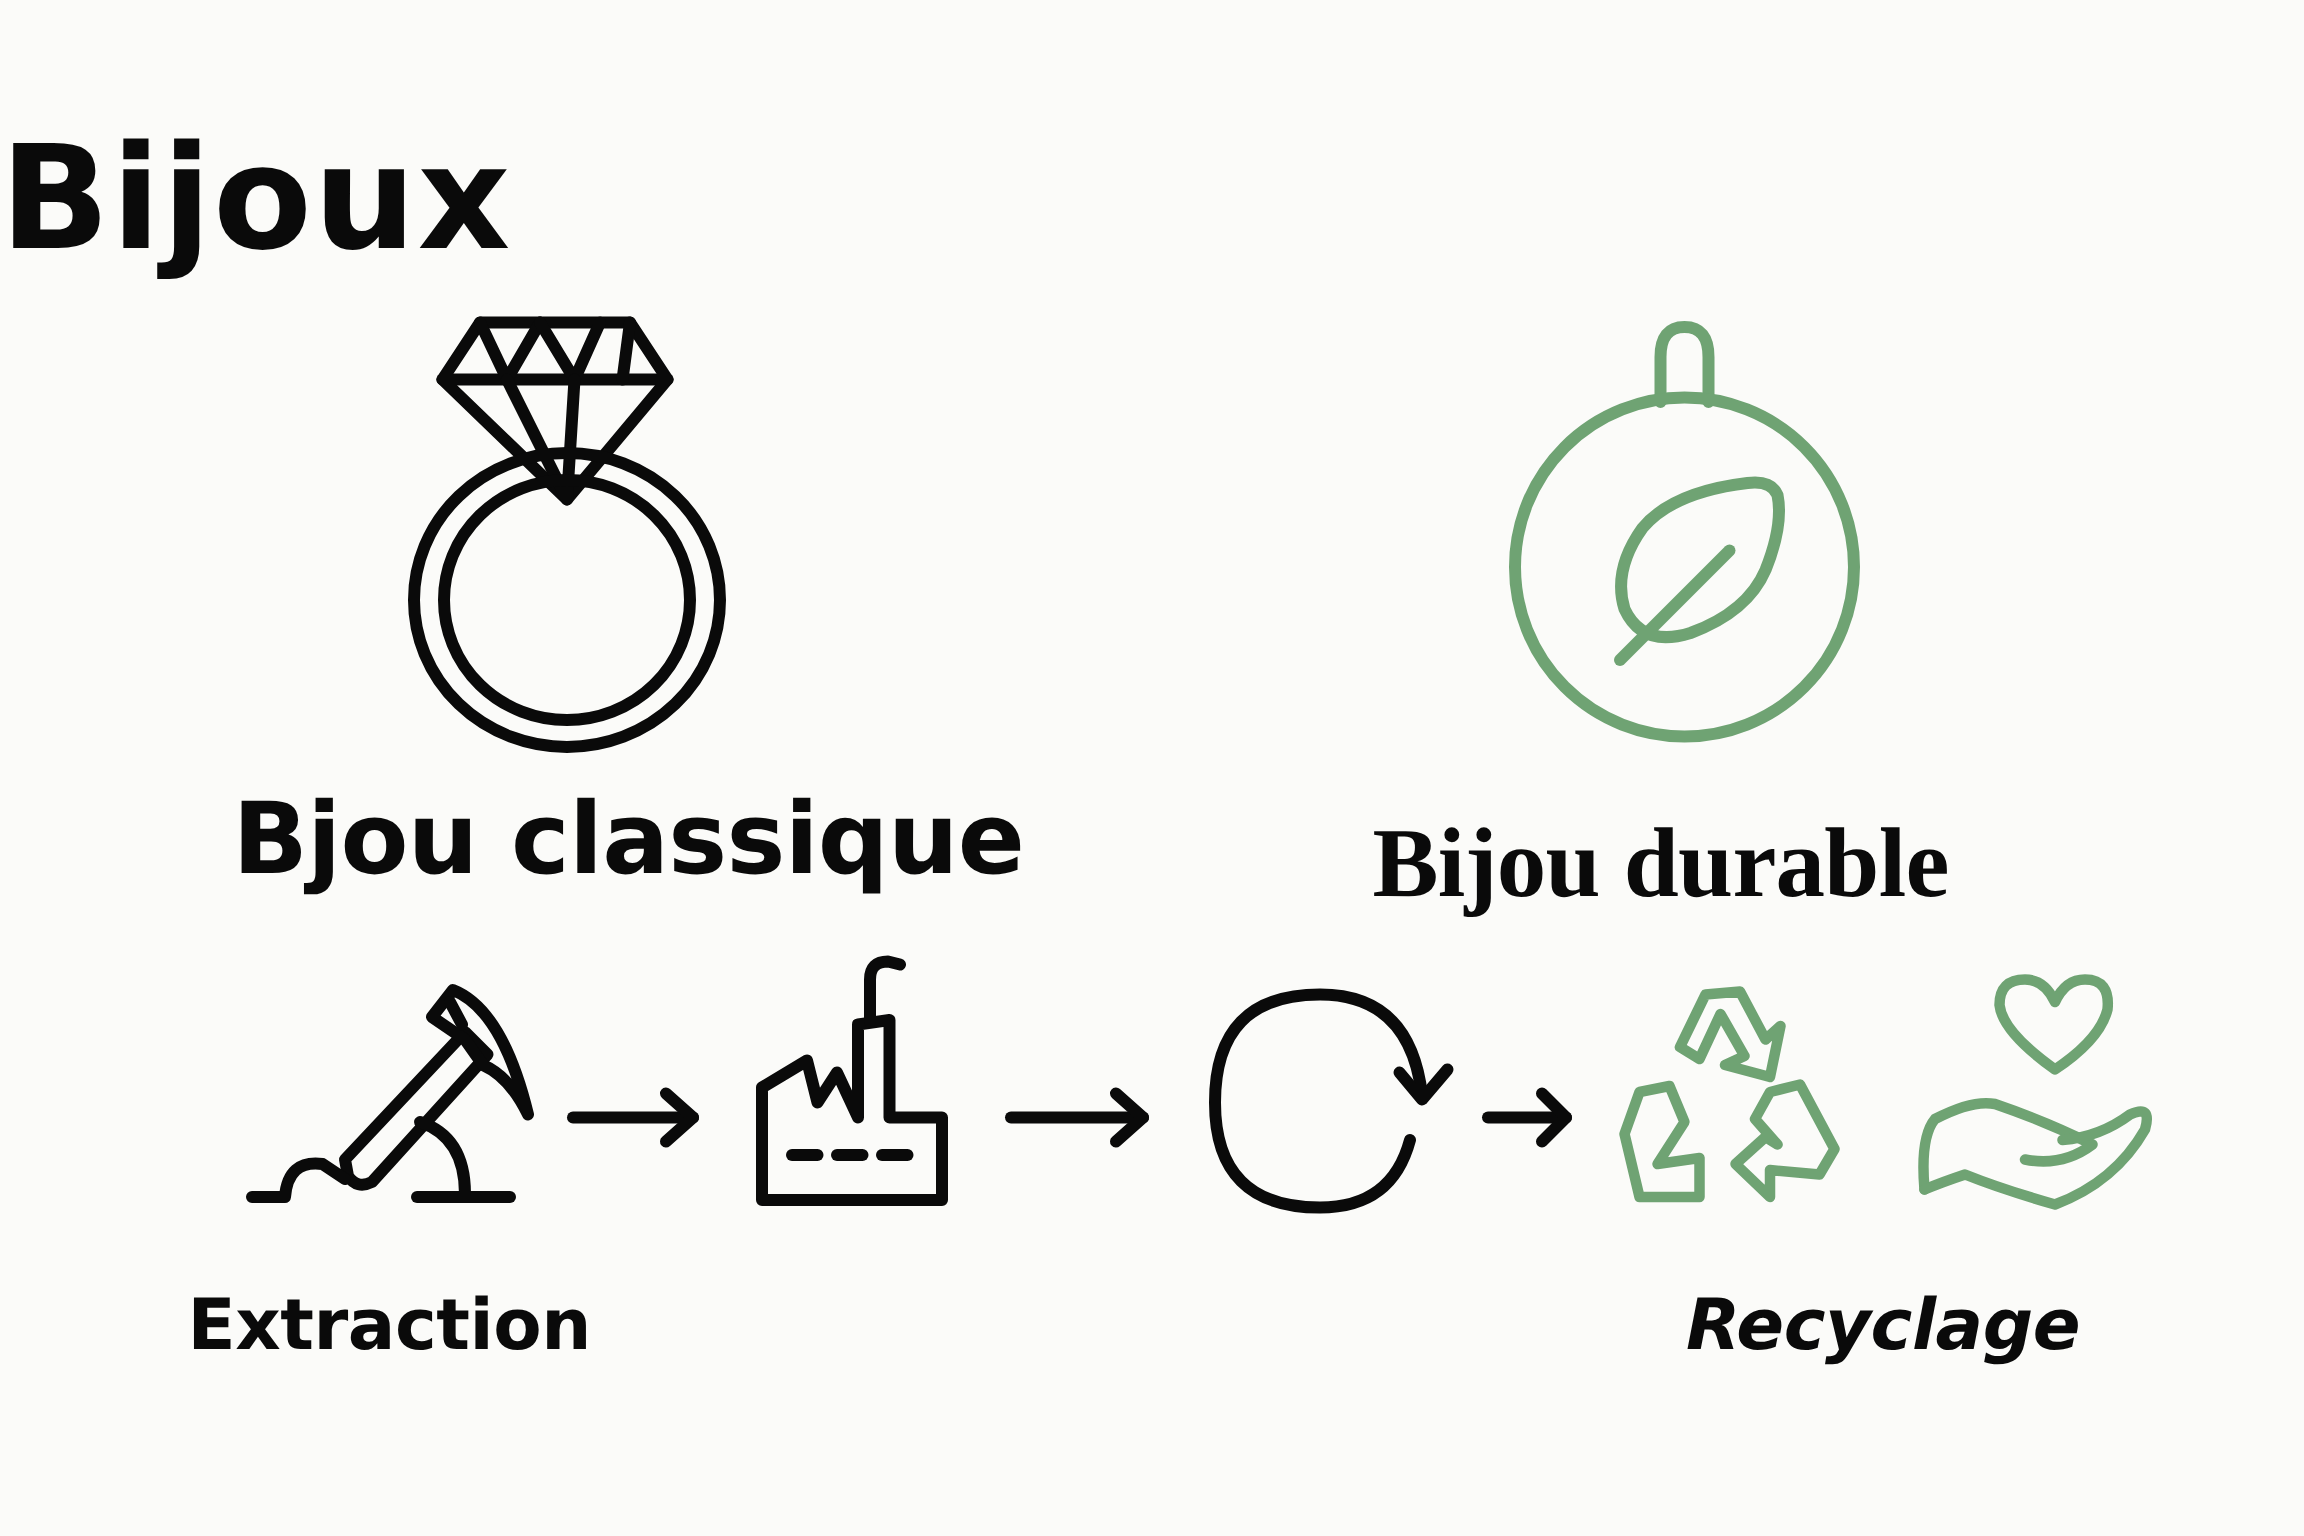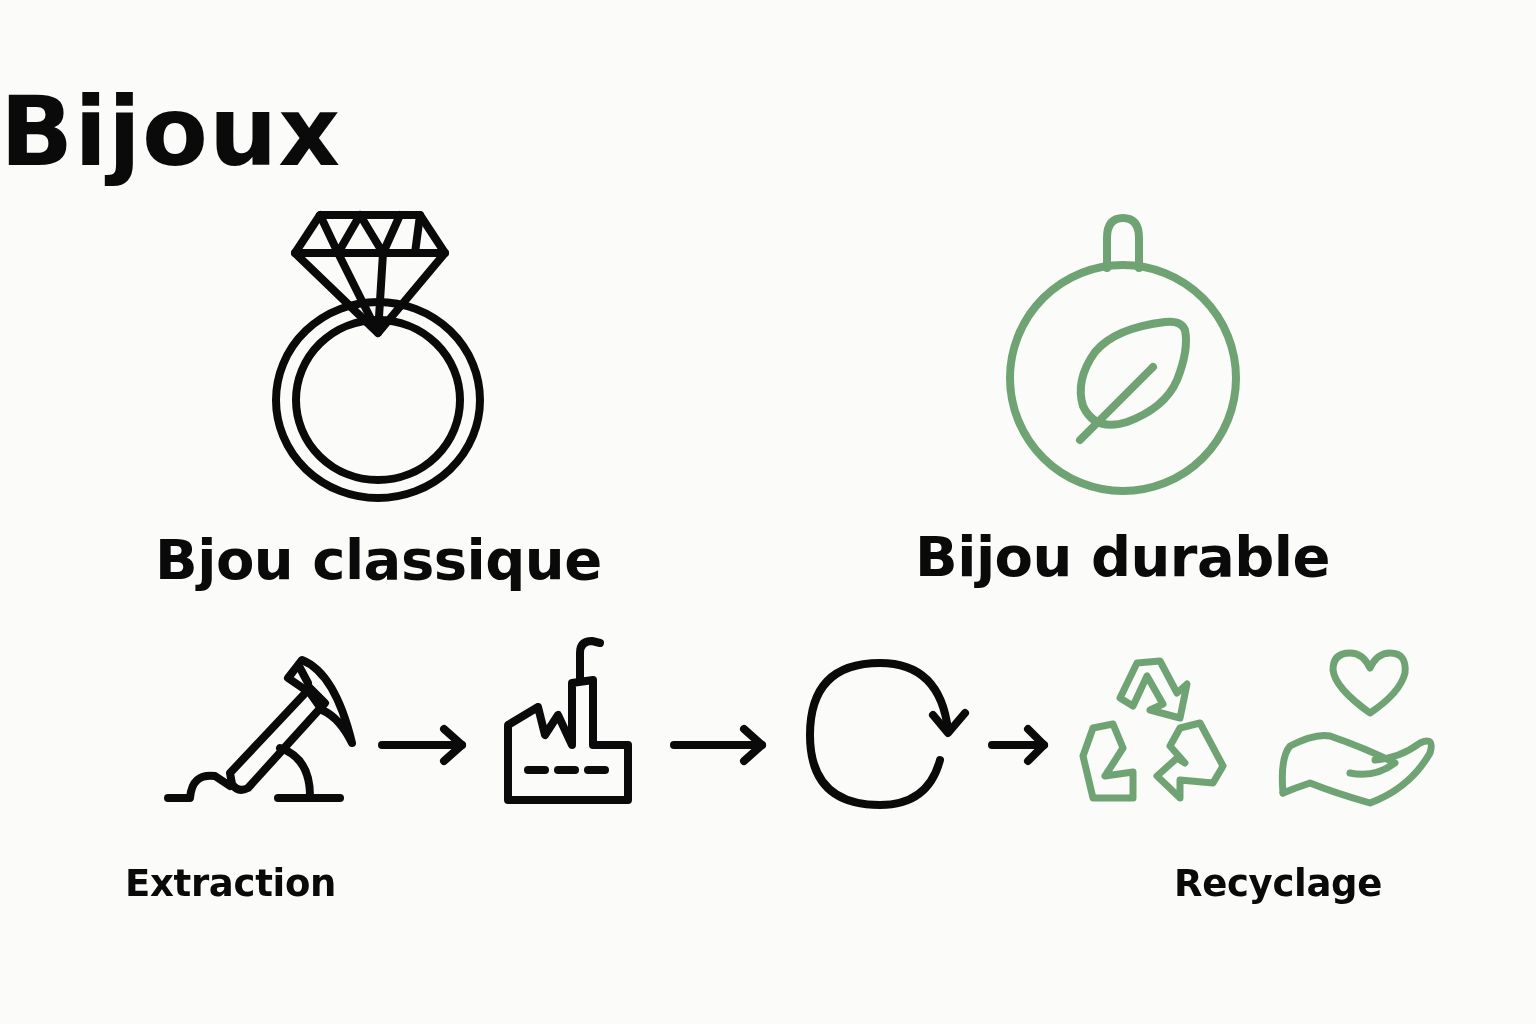--- a/index.html
+++ b/index.html
@@ -17,28 +17,28 @@
     }
     .abs { position: absolute; }
     .title {
       left: 0; width: 1536px; top: 72px;
       font-size: 96px;
       font-weight: bold;
       letter-spacing: 1px;
       line-height: 120px;
     }
     .cat-label {
-      font-size: 56px;
+      font-size: 66px;
       font-weight: bold;
       line-height: 70px;
       white-space: nowrap;
       letter-spacing: -0.5px;
     }
     .stage-label {
-      font-size: 37px;
+      font-size: 47px;
       font-weight: bold;
       line-height: 60px;
       white-space: nowrap;
       letter-spacing: -0.3px;
     }
     svg { display: block; overflow: visible; }
   </style>
 </head>
 <body>
 
@@ -67,21 +67,21 @@
     <g fill="none" stroke="#6fa373" stroke-width="8" stroke-linejoin="round" stroke-linecap="round">
 
       <path d="M102,58 L102,28 Q102,8 118,8 Q134,8 134,28 L134,58"></path>
 
       <circle cx="118" cy="168" r="113"></circle>
 
       <path d="M180,120 Q176,110 160,112 Q110,118 90,142 Q70,170 78,196 Q90,222 122,212 Q160,198 172,170 Q184,140 180,120 Z"></path>
       <line x1="148" y1="157" x2="75" y2="230"></line>
     </g>
   </svg>
-  <div class="abs cat-label" style="left:5px; top:317px;">Bijou durable</div>
+  <div class="abs cat-label" style="left:5px; top:336px;font-family:Liberation Serif, serif;">Bijou durable</div>
 </div>
 
 <div class="abs" style="left:0; top:630px; width:1536px; height:300px;">
 
   <svg class="abs" style="left:160px; top:18px;" width="200" height="160" viewBox="0 0 200 160">
     <g fill="none" stroke="#0a0a0a" stroke-width="8" stroke-linejoin="round" stroke-linecap="round">
 
       <path d="M70,125 L150,40 L165,55 L88,140 Q78,145 72,136 Z"></path>
 
       <path d="M128,30 L142,12 Q175,25 192,95 Q180,70 162,62 L150,45 Z"></path>
@@ -146,14 +146,14 @@
     <g fill="none" stroke="#6fa373" stroke-width="7" stroke-linejoin="round" stroke-linecap="round">
 
       <path d="M95,65 Q60,40 58,22 Q58,5 75,5 Q88,5 95,20 Q102,5 115,5 Q132,5 130,25 Q125,45 95,65 Z"></path>
 
       <path d="M8,145 Q5,110 15,98 Q40,85 55,88 Q90,100 120,115 Q100,130 75,125"></path>
       <path d="M100,112 Q125,110 145,95 Q160,88 155,105 Q135,140 95,155 Q60,145 35,135 Q20,140 8,145"></path>
     </g>
   </svg>
 
   <div class="abs stage-label" style="left:125px; top:224px;">Extraction</div>
-  <div class="abs stage-label" style="left:1174px; top:224px;">Recyclage</div>
+  <div class="abs stage-label" style="left:1124px; top:224px;font-style:italic;">Recyclage</div>
 </div>
 
 </body></html>

